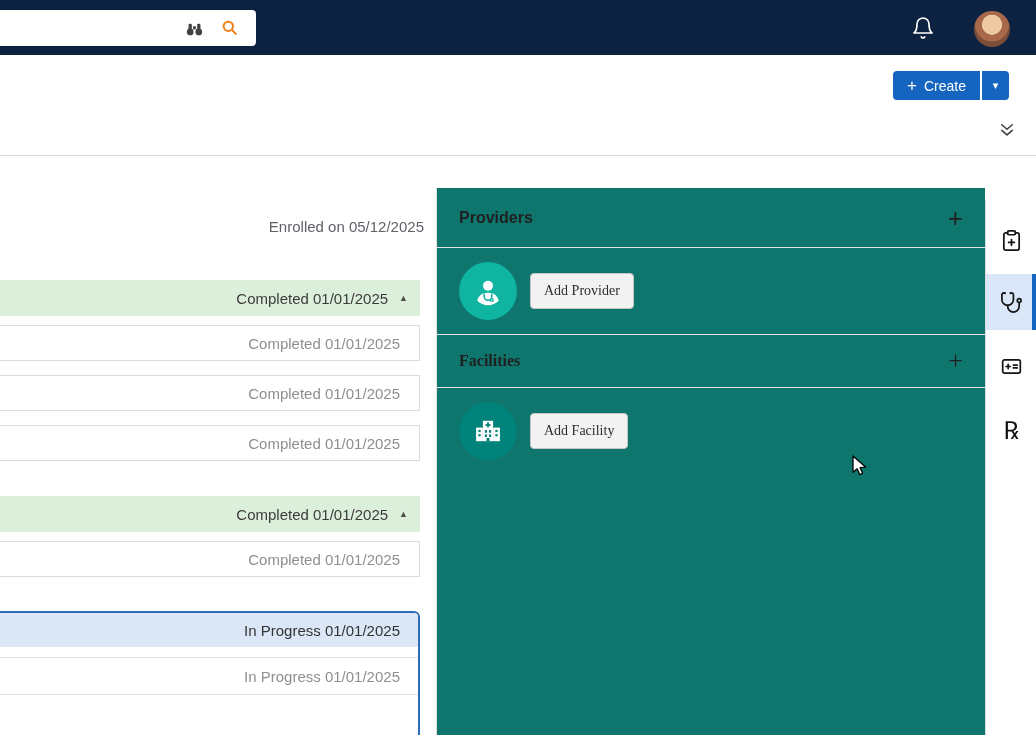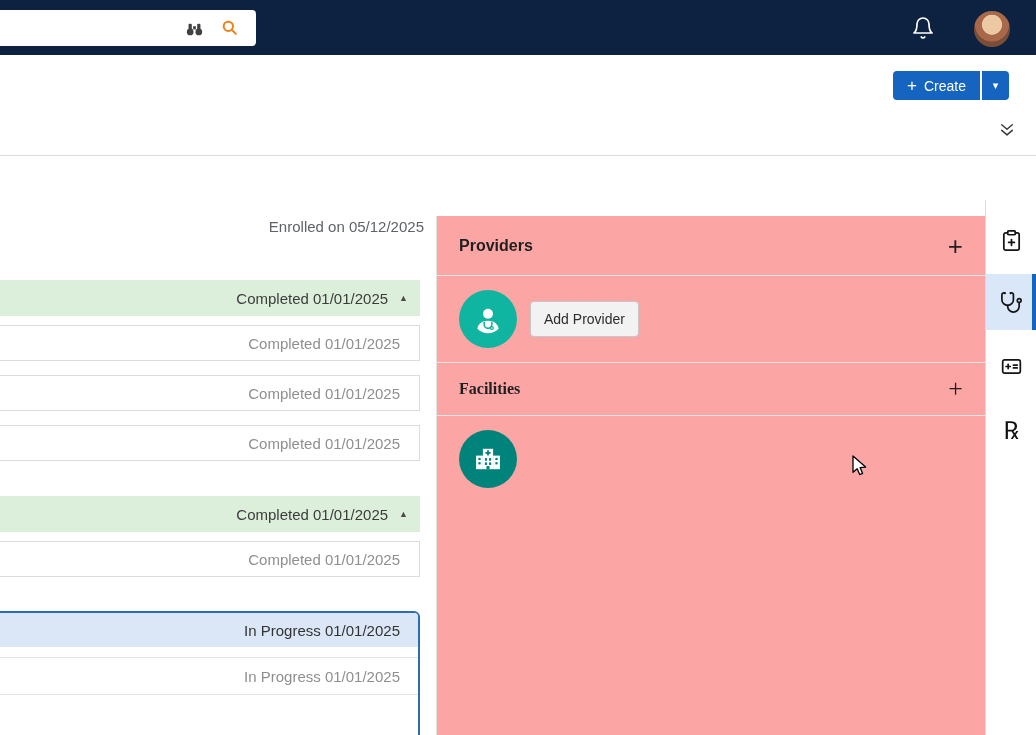--- a/index.html
+++ b/index.html
@@ -51,37 +51,37 @@
   .trow.white{background:#fff;border:1px solid #dcdcdc;color:#8f8f8f;padding-right:19px;}
   .selected-group{
     position:absolute;left:-12px;top:455px;width:432px;height:178px;box-sizing:border-box;
     border:2px solid #2e6cb5;border-radius:6px;background:#fff;overflow:hidden;
   }
   .sel-header{height:34px;background:#dbe7f6;display:flex;align-items:center;
     justify-content:flex-end;padding-right:18px;color:#333;font-size:15px;}
   .sel-item{margin-top:10px;height:36px;border-top:1px solid #e4e4e4;border-bottom:1px solid #e4e4e4;
     display:flex;align-items:center;justify-content:flex-end;padding-right:18px;color:#8f8f8f;font-size:15px;}
   
-  .center-col{position:absolute;left:436px;top:60px;width:549px;bottom:0;
-    border-left:1px solid #e2e2e2;box-sizing:border-box;background:#fca5a5;}
+  .center-col{position:absolute;left:436px;top:32px;width:549px;bottom:0;
+    border-left:1px solid #e2e2e2;box-sizing:border-box;background:#0f766e;}
   .panel-header{display:flex;align-items:center;justify-content:space-between;
     height:60px;padding:0 22px;border-bottom:1px solid #e4e4e4;box-sizing:border-box;}
   .panel-header.facilities{height:53px;font-family:Liberation Serif, serif;}
   .panel-title{font-size:16px;font-weight:700;color:#1f1f1f;}
   .plus-btn{background:none;border:none;font-family:inherit;font-size:26px;font-weight:300;
     color:#1f1f1f;line-height:1;padding:0;cursor:pointer;}
   .entity-row{display:flex;align-items:center;gap:13px;padding:14px 22px;box-sizing:border-box;}
   .entity-row.provider{border-bottom:1px solid #e4e4e4;}
   .entity-avatar{width:58px;height:58px;border-radius:50%;flex-shrink:0;
     display:flex;align-items:center;justify-content:center;}
   .entity-avatar.provider-av{background:#10b5a1;}
   .entity-avatar.facility-av{background:#00837a;}
   .add-btn{
     background:#f2f2f2;border:1px solid #c6c6c6;border-radius:4px;padding:9px 13px;
-    font-family:Liberation Sans, sans-serif;font-size:14px;color:#2d2d2d;cursor:pointer;
+    font-family:Liberation Serif, serif;font-size:14px;color:#2d2d2d;cursor:pointer;
   }
   
   .rail{position:absolute;left:985px;top:44px;width:51px;bottom:0;
     border-left:1px solid #dcdcdc;box-sizing:border-box;background:#fff;}
   .rail-item{position:relative;width:100%;height:56px;display:flex;align-items:center;
     justify-content:center;cursor:pointer;}
   .rail-item.m1{margin-top:12px;}
   .rail-item.m2{margin-top:6px;}
   .rail-item.m3{margin-top:8px;}
   .rail-item.active{background:#d9e7f8;}
@@ -212,20 +212,21 @@
           <rect x="12.7" y="11.4" width="1.5" height="1.8" fill="#00837a"></rect>
           <rect x="9.8" y="14.4" width="1.5" height="1.8" fill="#00837a"></rect>
           <rect x="12.7" y="14.4" width="1.5" height="1.8" fill="#00837a"></rect>
           <rect x="10.9" y="17" width="2.2" height="2.2" fill="#00837a"></rect>
           <rect x="5.2" y="11.2" width="1.6" height="1.6" fill="#00837a"></rect>
           <rect x="5.2" y="14.2" width="1.6" height="1.6" fill="#00837a"></rect>
           <rect x="17.2" y="11.2" width="1.6" height="1.6" fill="#00837a"></rect>
           <rect x="17.2" y="14.2" width="1.6" height="1.6" fill="#00837a"></rect>
         </svg>
       </span>
+      <button class="add-btn">Add Facility</button>
     </div>
   </div>
 
   <div class="rail">
     <div class="rail-item m1">
       <span class="icon-wrap">
         <svg width="23" height="23" viewBox="0 0 24 24" fill="none" stroke="#151515" stroke-width="1.8" stroke-linecap="round" stroke-linejoin="round">
           <rect x="8" y="2" width="8" height="4" rx="1"></rect>
           <path d="M16 4h2a2 2 0 0 1 2 2v14a2 2 0 0 1-2 2H6a2 2 0 0 1-2-2V6a2 2 0 0 1 2-2h2"></path>
           <path d="M9 14h6"></path>

